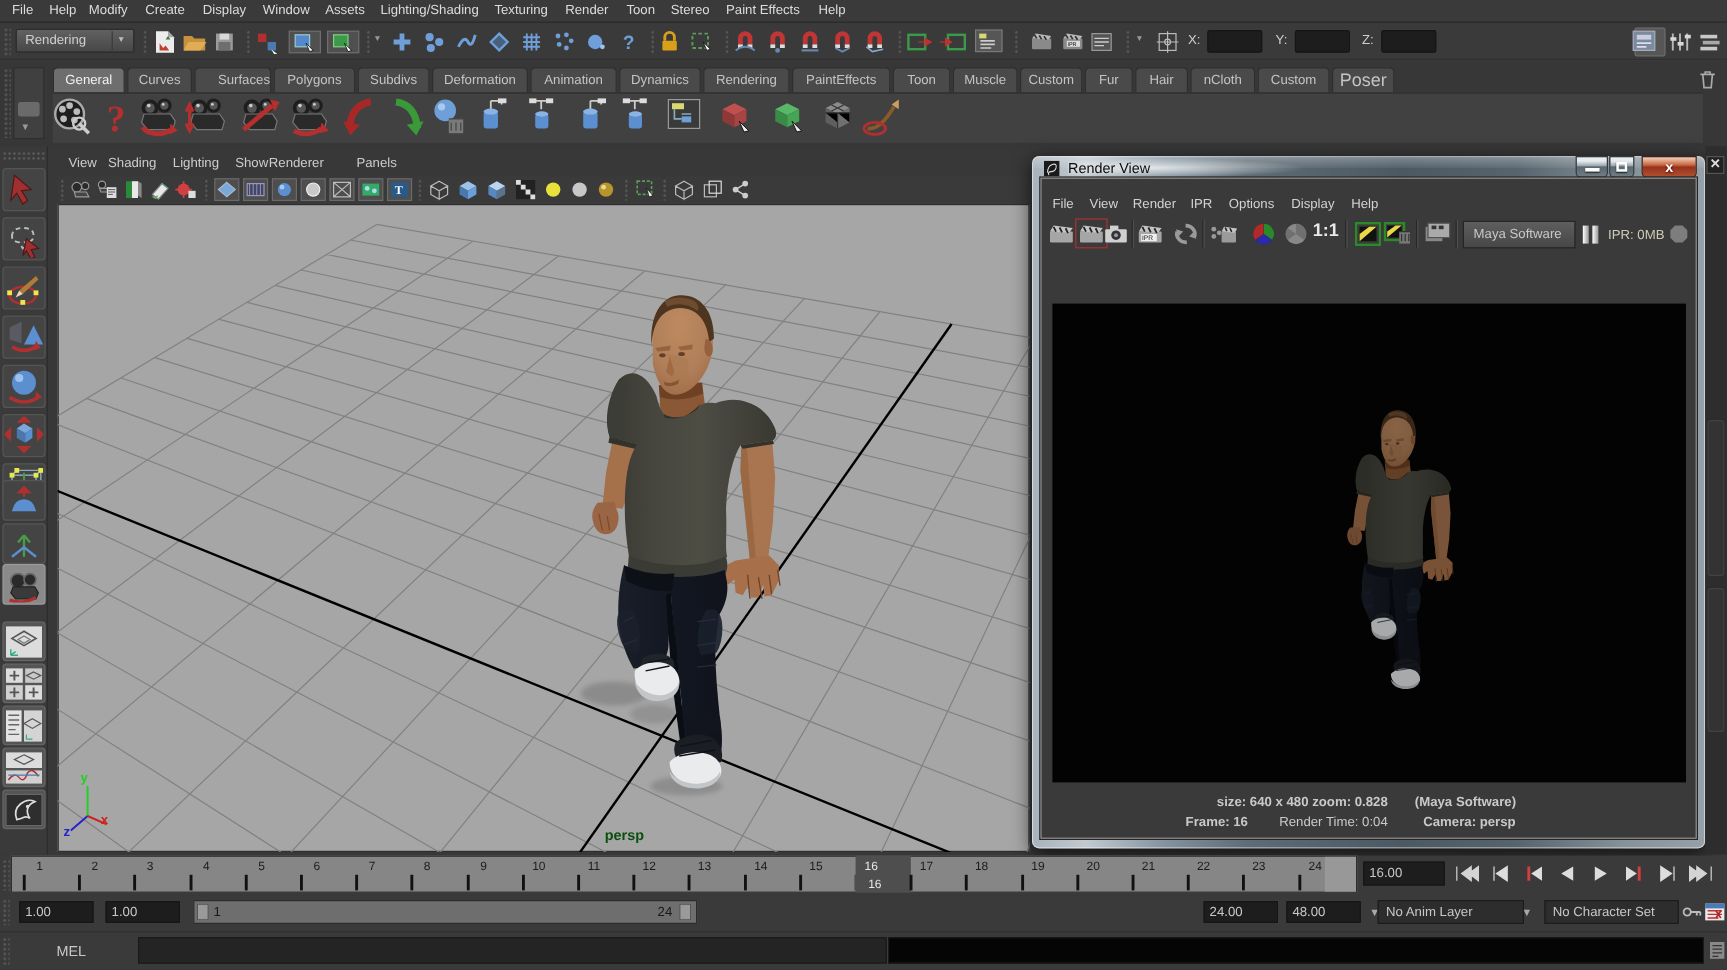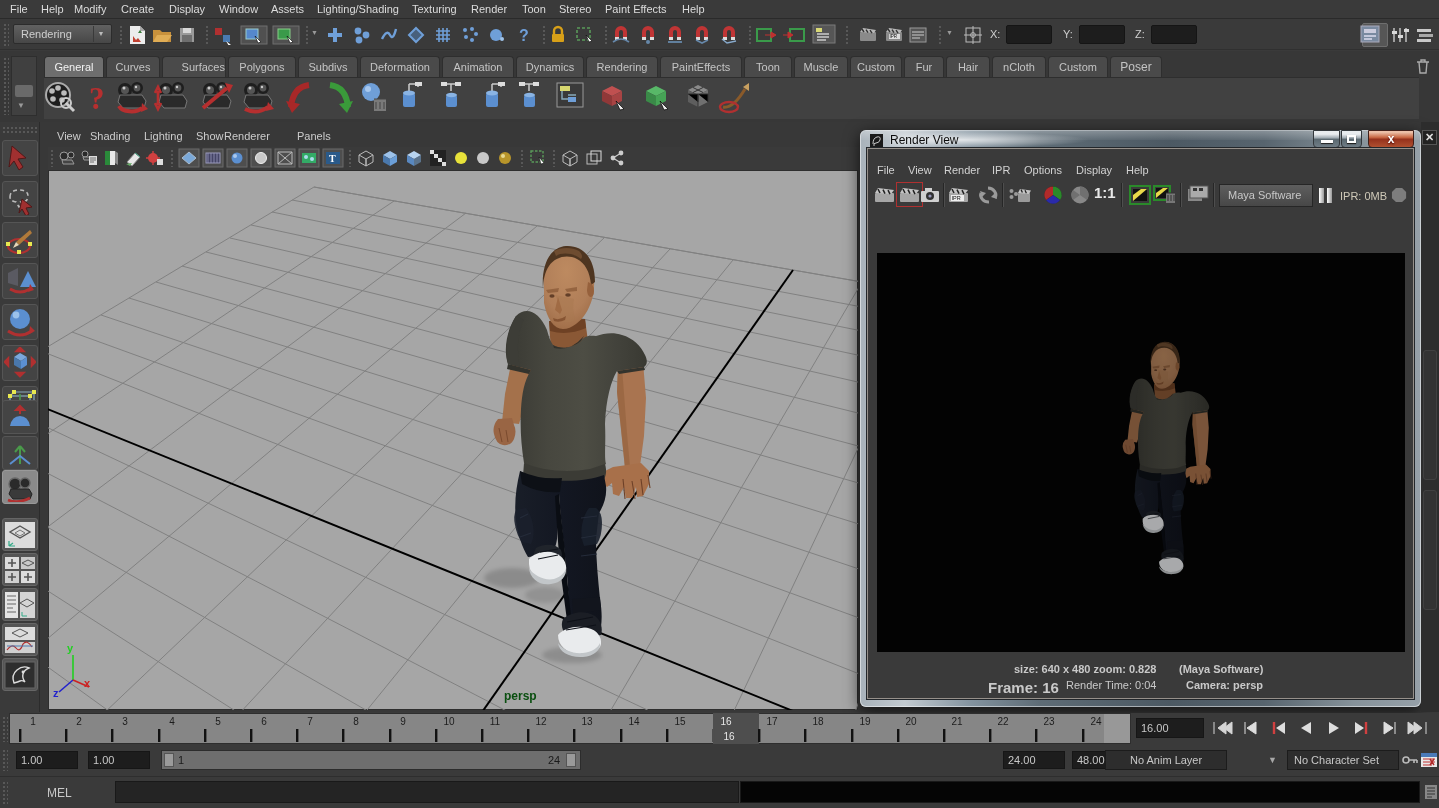--- a/index.html
+++ b/index.html
@@ -204,21 +204,21 @@
     <div class="abs" style="left:516px;top:5px;width:68px;height:21px;background:#4a4a4a;color:#c4c4c4;font-size:11px;text-align:center;line-height:21px;border-radius:4px 4px 0 0;border:1px solid #2e2e2e;border-bottom:none">Dynamics</div>
     <div class="abs" style="left:586px;top:5px;width:72px;height:21px;background:#4a4a4a;color:#c4c4c4;font-size:11px;text-align:center;line-height:21px;border-radius:4px 4px 0 0;border:1px solid #2e2e2e;border-bottom:none">Rendering</div>
     <div class="abs" style="left:660px;top:5px;width:82px;height:21px;background:#4a4a4a;color:#c4c4c4;font-size:11px;text-align:center;line-height:21px;border-radius:4px 4px 0 0;border:1px solid #2e2e2e;border-bottom:none">PaintEffects</div>
     <div class="abs" style="left:744px;top:5px;width:48px;height:21px;background:#4a4a4a;color:#c4c4c4;font-size:11px;text-align:center;line-height:21px;border-radius:4px 4px 0 0;border:1px solid #2e2e2e;border-bottom:none">Toon</div>
     <div class="abs" style="left:794px;top:5px;width:54px;height:21px;background:#4a4a4a;color:#c4c4c4;font-size:11px;text-align:center;line-height:21px;border-radius:4px 4px 0 0;border:1px solid #2e2e2e;border-bottom:none">Muscle</div>
     <div class="abs" style="left:850px;top:5px;width:52px;height:21px;background:#4a4a4a;color:#c4c4c4;font-size:11px;text-align:center;line-height:21px;border-radius:4px 4px 0 0;border:1px solid #2e2e2e;border-bottom:none">Custom</div>
     <div class="abs" style="left:904px;top:5px;width:40px;height:21px;background:#4a4a4a;color:#c4c4c4;font-size:11px;text-align:center;line-height:21px;border-radius:4px 4px 0 0;border:1px solid #2e2e2e;border-bottom:none">Fur</div>
     <div class="abs" style="left:946px;top:5px;width:44px;height:21px;background:#4a4a4a;color:#c4c4c4;font-size:11px;text-align:center;line-height:21px;border-radius:4px 4px 0 0;border:1px solid #2e2e2e;border-bottom:none">Hair</div>
     <div class="abs" style="left:992px;top:5px;width:54px;height:21px;background:#4a4a4a;color:#c4c4c4;font-size:11px;text-align:center;line-height:21px;border-radius:4px 4px 0 0;border:1px solid #2e2e2e;border-bottom:none">nCloth</div>
     <div class="abs" style="left:1048px;top:5px;width:60px;height:21px;background:#4a4a4a;color:#c4c4c4;font-size:11px;text-align:center;line-height:21px;border-radius:4px 4px 0 0;border:1px solid #2e2e2e;border-bottom:none">Custom</div>
-    <div class="abs" style="left:1110px;top:5px;width:52px;height:21px;background:#4a4a4a;color:#c4c4c4;font-size:12px;text-align:center;line-height:21px;border-radius:4px 4px 0 0;border:1px solid #2e2e2e;border-bottom:none">Poser</div>
+    <div class="abs" style="left:1110px;top:5px;width:52px;height:21px;background:#4a4a4a;color:#c4c4c4;font-size:15px;text-align:center;line-height:21px;border-radius:4px 4px 0 0;border:1px solid #2e2e2e;border-bottom:none">Poser</div>
     <div class="abs" style="left:44px;top:26px;width:1375px;height:42px;background:#414141;border-top:1px solid #2e2e2e"></div>
     <svg class="abs" style="left:42px;top:28px" width="36" height="38" viewBox="0 0 36 38">
       <circle cx="16" cy="16" r="12" fill="#1e1e1e" stroke="#aaa" stroke-width="2"></circle>
       <g fill="#bbb">
         <circle cx="16" cy="9" r="2.8"></circle>
         <circle cx="22" cy="14" r="2.8"></circle>
         <circle cx="20" cy="21" r="2.8"></circle>
         <circle cx="11" cy="20" r="2.8"></circle>
         <circle cx="10" cy="12" r="2.8"></circle>
       </g>
@@ -784,21 +784,21 @@
         <rect x="877" y="253" width="528" height="399"></rect>
       </clipPath>
     </defs>
     <rect x="877" y="253" width="528" height="399" fill="#030303"></rect>
     <g clip-path="url(#rvclip)">
       <use href="#char" transform="translate(843.8,202.9) scale(0.565)" filter="brightness(0.72)"></use>
     </g>
   </svg>
 <div class="abs" style="left:1014px;top:663px;color:#c9c9c9;font-size:11px;font-weight:bold">size: 640 x 480 zoom: 0.828</div>
 <div class="abs" style="left:1179px;top:663px;color:#c9c9c9;font-size:11px;font-weight:bold">(Maya Software)</div>
-<div class="abs" style="left:988px;top:679px;color:#c9c9c9;font-size:15px;font-weight:bold">Frame: 16</div>
+<div class="abs" style="left:988px;top:679px;color:#c9c9c9;font-size:11px;font-weight:bold">Frame: 16</div>
 <div class="abs" style="left:1066px;top:679px;color:#c9c9c9;font-size:11px;font-weight:normal">Render Time: 0:04</div>
 <div class="abs" style="left:1186px;top:679px;color:#c9c9c9;font-size:11px;font-weight:bold">Camera: persp</div>
 <div class="abs" style="left:1421px;top:122px;width:18px;height:590px;background:#2d2d2d"></div>
 <div class="abs" style="left:1422px;top:130px;width:15px;height:15px;background:#222;border:1px solid #555;color:#ddd;font-size:11px;font-weight:bold;text-align:center;line-height:13px">✕</div>
 <div class="abs" style="left:1423px;top:350px;width:14px;height:130px;background:#333;border:1px solid #414141;border-radius:3px"></div>
 <div class="abs" style="left:1423px;top:490px;width:14px;height:120px;background:#333;border:1px solid #414141;border-radius:3px"></div>
 <div class="abs" style="left:0;top:713px;width:1439px;height:32px;background:#3a3a3a">
     <div class="abs dots" style="left:2px;top:3px;width:6px;height:26px"></div>
     <div class="abs" style="left:9px;top:0;width:1122px;height:31px;background:#868686;border:1px solid #2e2e2e"></div>
     <div class="abs" style="left:713px;top:0;width:46px;height:31px;background:#4e4e4e"></div>
@@ -888,21 +888,21 @@
     <div class="abs fld" style="left:88px;top:5px;width:62px;height:18px">1.00</div>
     <div class="abs" style="left:161px;top:4px;width:420px;height:20px;background:#6e6e6e;border:1px solid #2c2c2c">
       <div class="abs" style="left:2px;top:2px;width:10px;height:14px;background:#9a9a9a;border:1px solid #555"></div>
       <span class="abs" style="left:16px;top:3px;color:#1a1a1a;font-size:11px">1</span>
       <span class="abs" style="left:386px;top:3px;color:#1a1a1a;font-size:11px">24</span>
       <div class="abs" style="left:404px;top:2px;width:10px;height:14px;background:#9a9a9a;border:1px solid #555"></div>
     </div>
     <div class="abs fld" style="left:1003px;top:5px;width:62px;height:18px">24.00</div>
     <div class="abs fld" style="left:1072px;top:5px;width:62px;height:18px">48.00</div>
     <span class="abs" style="left:1141px;top:9px;color:#a8a8a8;font-size:9px">▼</span>
-    <div class="abs" style="left:1105px;top:4px;width:122px;height:20px;background:#2d2d2d;border:1px solid #1c1c1c;color:#c8c8c8;font-size:11px;line-height:18px;padding-left:24px">No Anim Layer</div>
+    <div class="abs" style="left:1148px;top:4px;width:122px;height:20px;background:#2d2d2d;border:1px solid #1c1c1c;color:#c8c8c8;font-size:11px;line-height:18px;padding-left:6px">No Anim Layer</div>
     <span class="abs" style="left:1268px;top:9px;color:#a8a8a8;font-size:9px">▼</span>
     <div class="abs" style="left:1287px;top:4px;width:112px;height:20px;background:#2d2d2d;border:1px solid #1c1c1c;color:#c8c8c8;font-size:11px;line-height:18px;padding-left:6px">No Character Set</div>
     <svg class="abs" style="left:1402px;top:7px" width="16" height="14" viewBox="0 0 16 14">
       <circle cx="4" cy="7" r="3" fill="none" stroke="#bbb" stroke-width="1.6"></circle>
       <path d="M7 7h8M12 7v3M15 7v3" stroke="#bbb" stroke-width="1.6"></path>
     </svg>
     <svg class="abs" style="left:1420px;top:5px" width="18" height="18" viewBox="0 0 18 18">
       <rect x="1" y="2" width="16" height="14" fill="#e8e8e8"></rect>
       <rect x="1" y="2" width="16" height="4" fill="#4a7ab8"></rect>
       <path d="M3 8h12M3 11h12M3 14h9" stroke="#c03030" stroke-width="1.2"></path>

